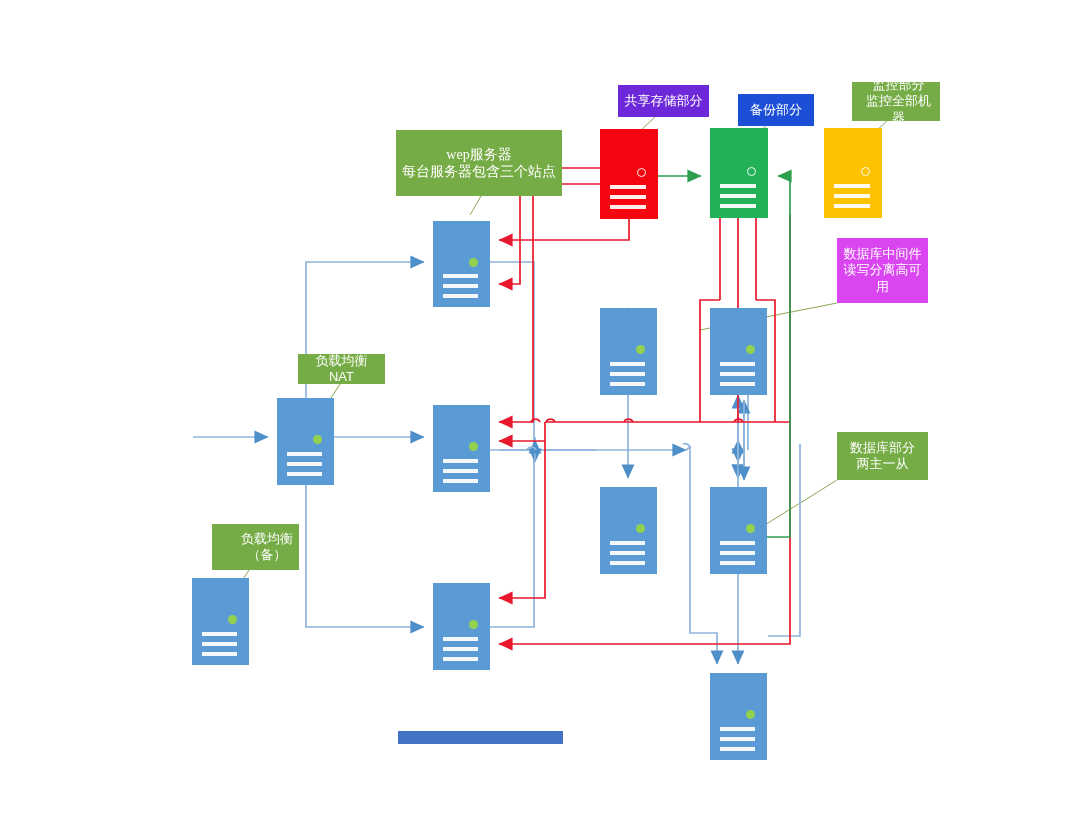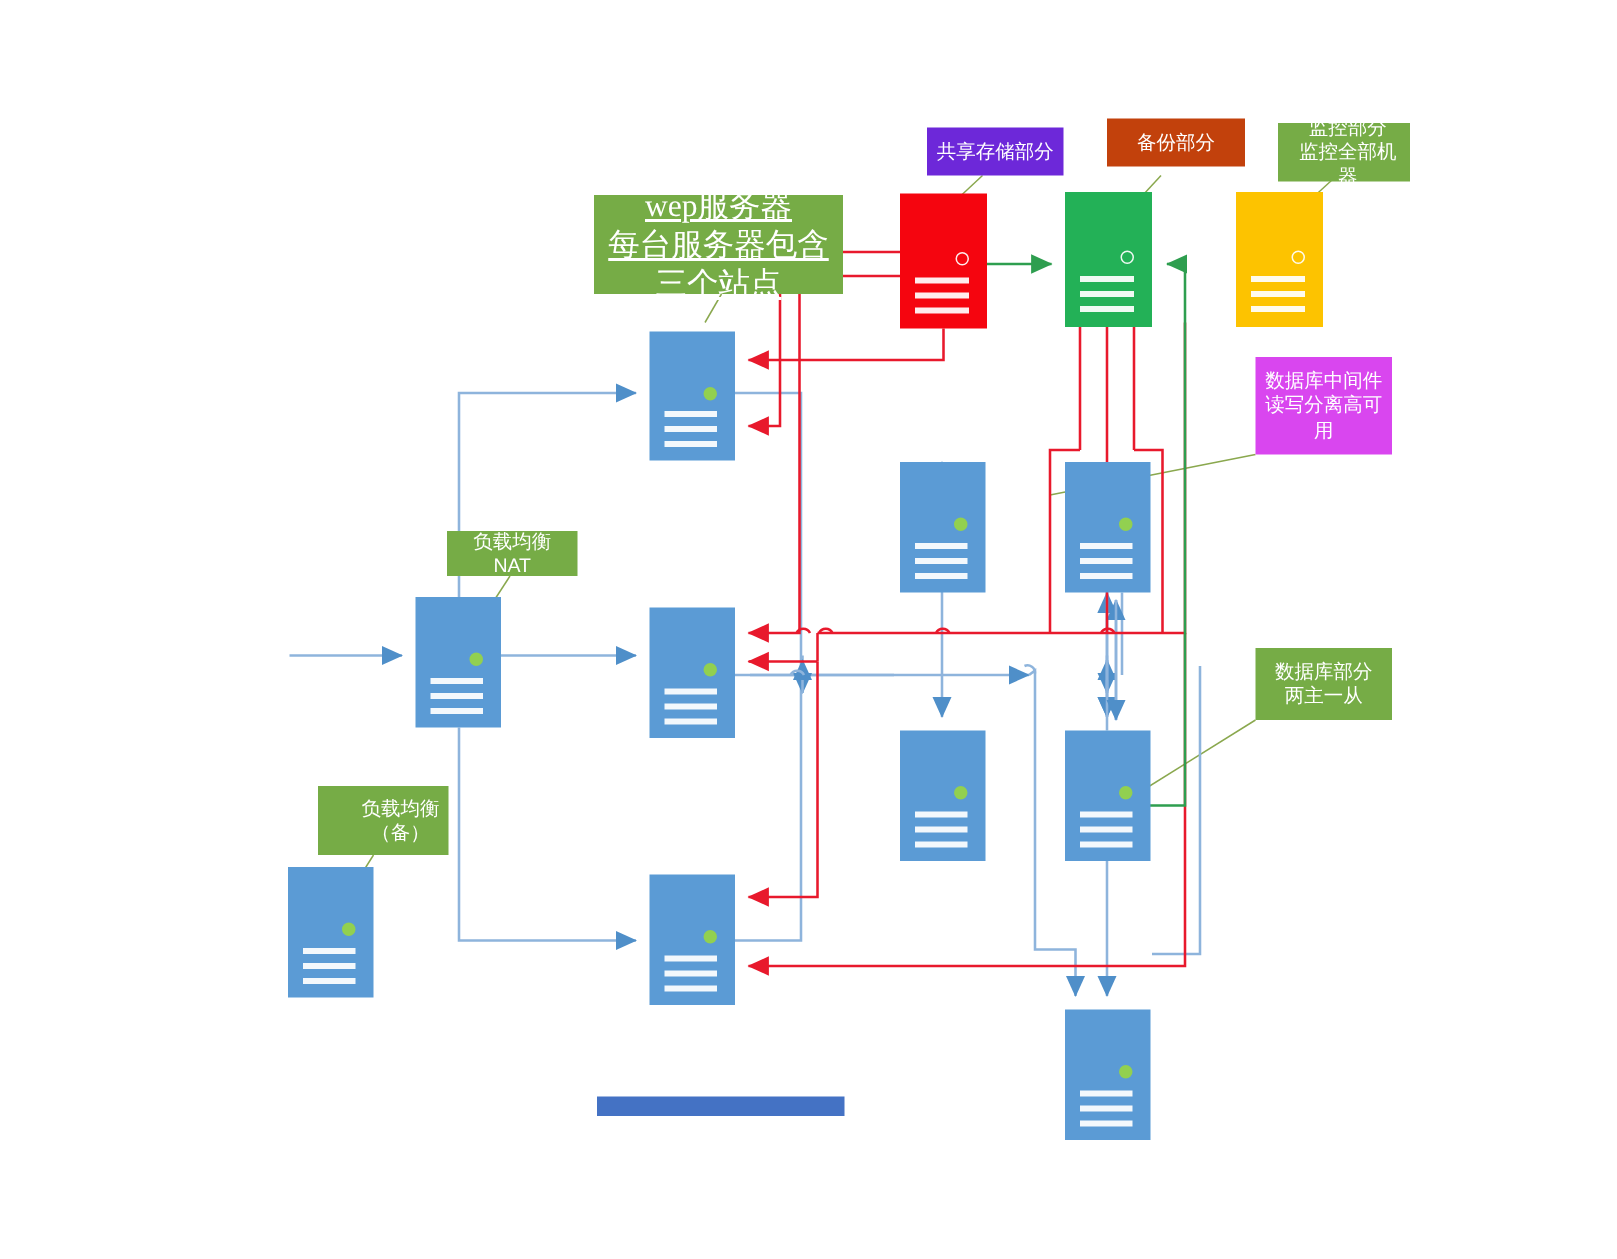--- a/index.html
+++ b/index.html
@@ -297,24 +297,24 @@
       <div class="node blue" title="数据库从" style="left: 710px; top: 673px; width: 57px; height: 87px;">
         <div class="body"></div>
         <div class="led" style="left: 36px; top: 37px;"></div>
         <div class="slot" style="left: 10px; width: 35px; top: 54px;"></div>
         <div class="slot" style="left: 10px; width: 35px; top: 64px;"></div>
         <div class="slot" style="left: 10px; width: 35px; top: 74px;"></div>
       </div>
     </div>
 
   <div id="callout-layer">
-      <div class="callout" style="left: 396px; top: 130px; width: 166px; height: 66px; font-size: 21px; background: rgb(118, 172, 70); text-decoration: underline;">wep服务器
+      <div class="callout" style="left: 396px; top: 130px; width: 166px; height: 66px; font-size: 14px; background: rgb(118, 172, 70);">wep服务器
 每台服务器包含三个站点</div>
       <div class="callout" style="left: 618px; top: 85px; width: 91px; height: 32px; font-size: 13px; background: #6d28d9;">共享存储部分</div>
-      <div class="callout" style="left: 738px; top: 79px; width: 92px; height: 32px; font-size: 13px; background: #c2410c;">备份部分</div>
+      <div class="callout" style="left: 738px; top: 94px; width: 76px; height: 32px; font-size: 13px; background: #1d4ed8;">备份部分</div>
       <div class="callout" style="left: 852px; top: 82px; width: 88px; height: 39px; font-size: 13px; background: rgb(118, 172, 70); padding-left: 10px;">监控部分
 监控全部机器</div>
       <div class="callout" style="left: 837px; top: 238px; width: 91px; height: 65px; font-size: 13px; background: #d946ef;">数据库中间件
 读写分离高可用</div>
       <div class="callout" style="left: 837px; top: 432px; width: 91px; height: 48px; font-size: 13px; background: rgb(118, 172, 70);">数据库部分
 两主一从</div>
       <div class="callout sans" style="left: 298px; top: 354px; width: 87px; height: 30px; font-size: 13px; background: rgb(118, 172, 70);">负载均衡NAT</div>
       <div class="callout" style="left: 212px; top: 524px; width: 87px; height: 46px; font-size: 13px; background: rgb(118, 172, 70); padding-left: 28px;">负载均衡
 （备）</div>
     </div>

